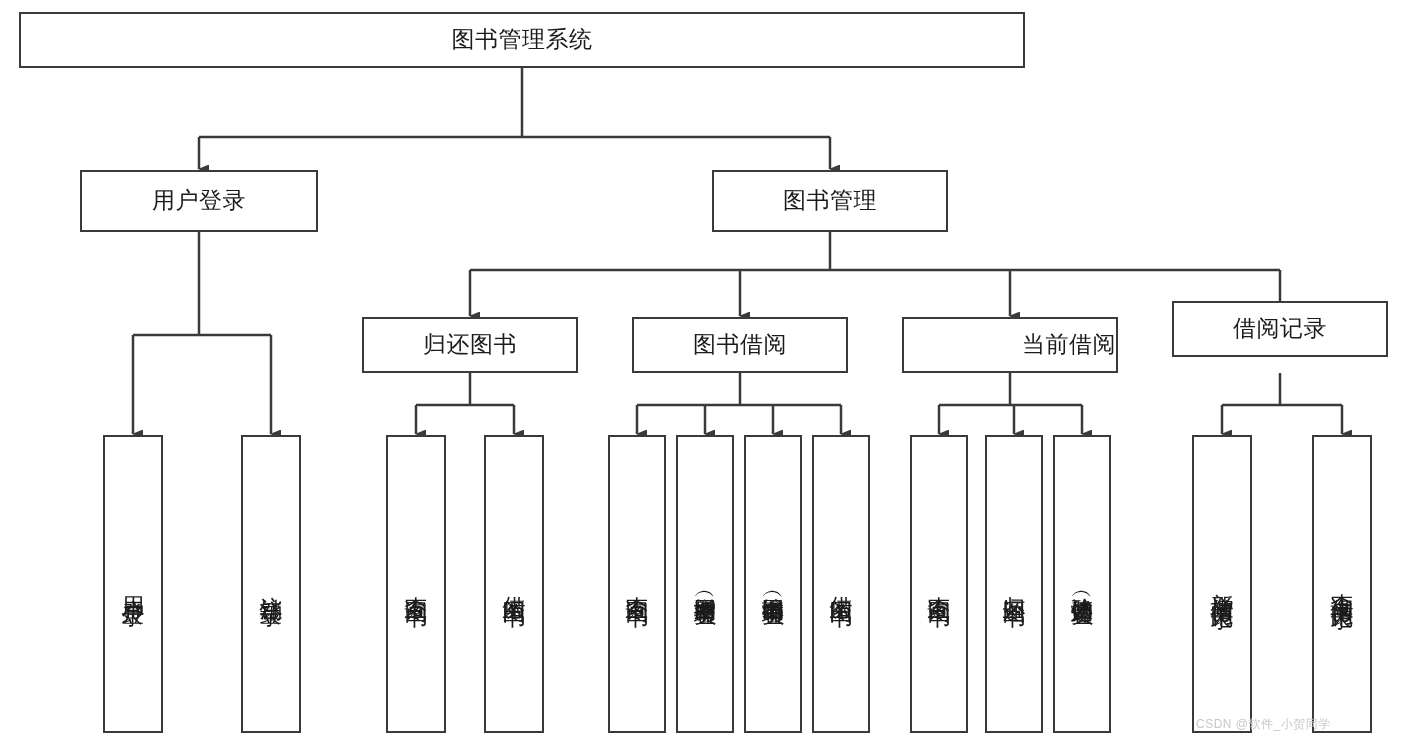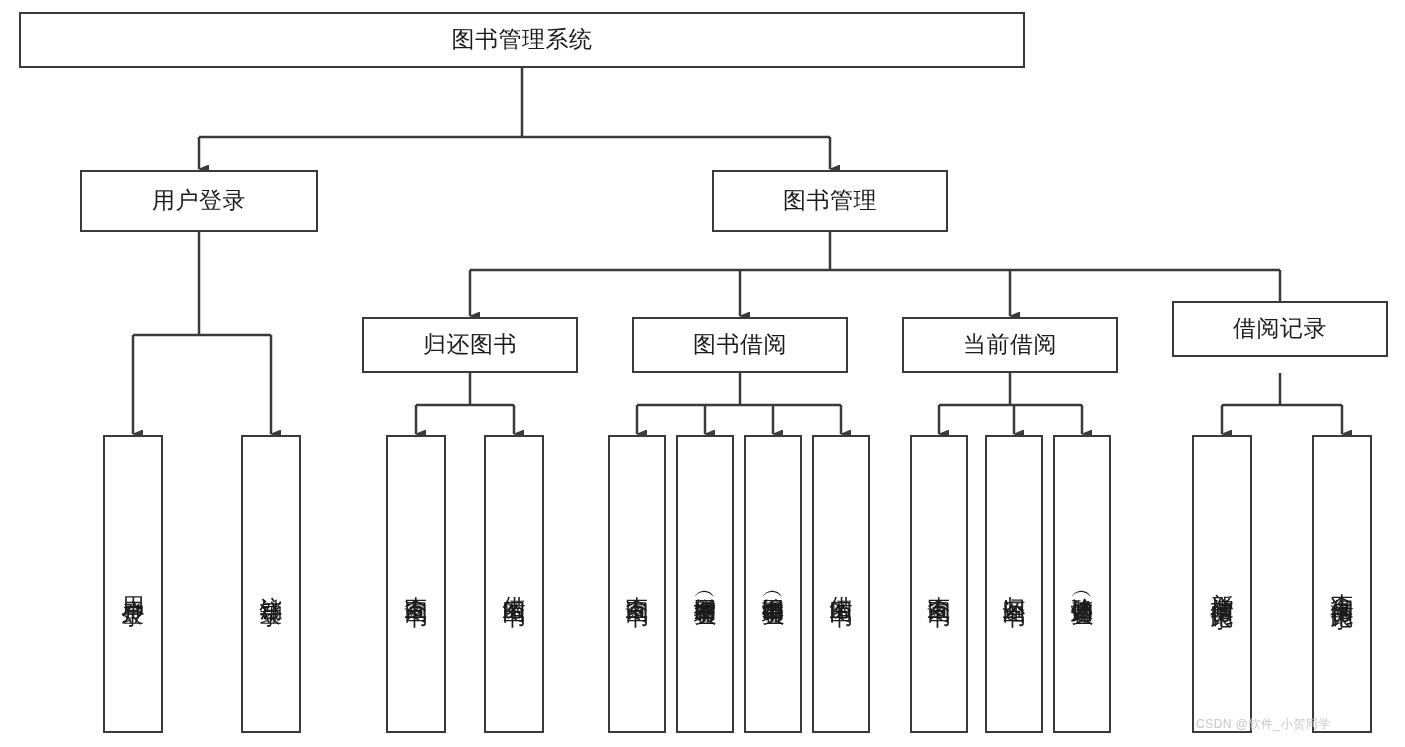--- a/index.html
+++ b/index.html
@@ -126,21 +126,21 @@
       </div>
       <div class="node horizontal" style="left: 712px; top: 170px; width: 236px; height: 62px;">
         <span class="node-label">图书管理</span>
       </div>
       <div class="node horizontal" style="left: 362px; top: 317px; width: 216px; height: 56px;">
         <span class="node-label">归还图书</span>
       </div>
       <div class="node horizontal" style="left: 632px; top: 317px; width: 216px; height: 56px;">
         <span class="node-label">图书借阅</span>
       </div>
-      <div class="node horizontal" style="left: 902px; top: 317px; width: 216px; height: 56px;">
+      <div class="node horizontal" style="left: 902px; top: 317px; width: 216px; height: 56px; justify-content: flex-end;">
         <span class="node-label">当前借阅</span>
       </div>
       <div class="node horizontal" style="left: 1172px; top: 301px; width: 216px; height: 56px;">
         <span class="node-label">借阅记录</span>
       </div>
       <div class="node vertical" style="left: 103px; top: 435px; width: 60px; height: 298px;">
         <span class="node-label">用户登录</span>
       </div>
       <div class="node vertical" style="left: 241px; top: 435px; width: 60px; height: 298px;">
         <span class="node-label">注销登录</span>

